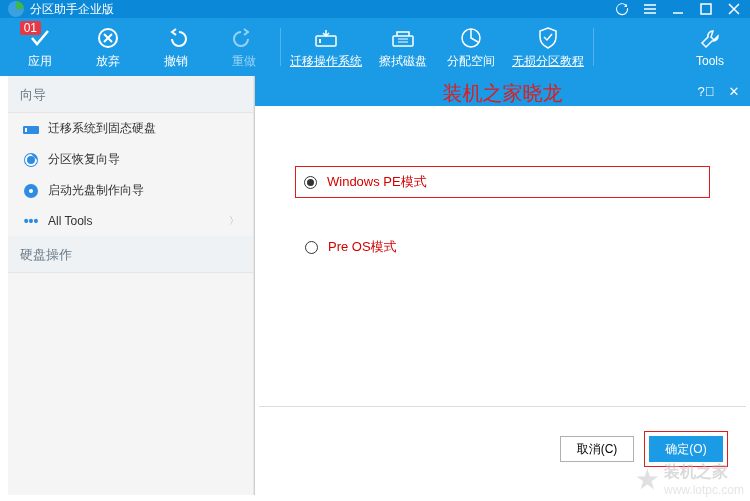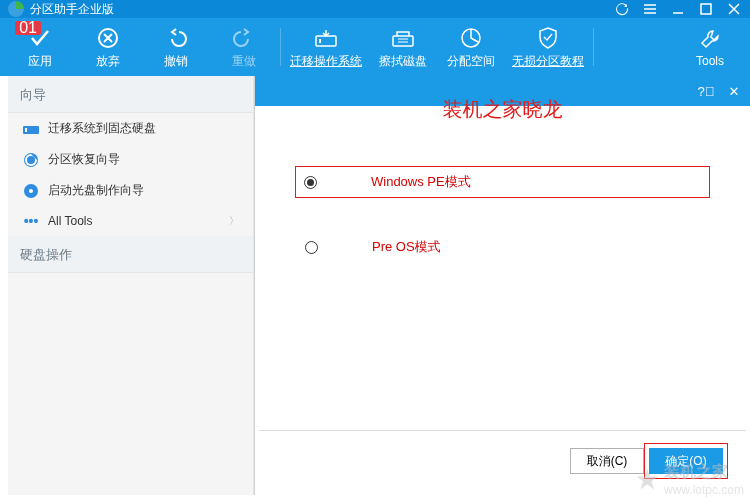--- a/index.html
+++ b/index.html
@@ -10,46 +10,46 @@
   .titlebar .title { flex: 1; }
   .titlebar .winbtns { display: flex; gap: 12px; }
   .titlebar .winbtn { width: 16px; height: 16px; display: flex; align-items: center; justify-content: center; cursor: pointer; }
   
   .toolbar { height: 58px; background: #1b9ae6; display: flex; align-items: center; color: #fff; font-size: 12px; padding: 0 6px; }
   .tool { display: flex; flex-direction: column; align-items: center; justify-content: center; width: 68px; height: 100%; position: relative; }
   .tool.wide { width: 86px; text-decoration: underline; }
   .tool-icon { height: 26px; display: flex; align-items: center; justify-content: center; position: relative; }
   .tool-label { margin-top: 2px; }
   .tool-sep { width: 1px; height: 38px; background: rgba(255,255,255,0.25); margin: 0 2px; }
-  .badge { position: absolute; top: -4px; right: 10px; background: #e63946; color: #fff; font-size: 16px; padding: 0 4px; border-radius: 2px; line-height: 14px; }
+  .badge { position: absolute; top: -4px; right: 10px; background: #e63946; color: #fff; font-size: 12px; padding: 0 4px; border-radius: 2px; line-height: 14px; }
   .tool.faded { opacity: 0.55; }
   .spacer { flex: 1; }
   
   .main { display: flex; height: calc(501px - 24px - 58px); }
   .sidebar { width: 246px; background: #f5f5f5; border-right: 1px solid #e5e5e5; margin-left: 8px; }
   .side-section-title { font-size: 13px; color: #6a7a87; padding: 10px 12px 8px; border-bottom: 1px solid #e5e5e5; background: #eef2f5; }
   .side-item { display: flex; align-items: center; padding: 7px 14px; font-size: 12px; color: #333; cursor: pointer; }
   .side-item .si-icon { width: 18px; height: 16px; margin-right: 8px; display: flex; align-items: center; justify-content: center; }
   .side-item .chev { margin-left: auto; color: #999; font-size: 10px; }
   
   .content { flex: 1; background: #fff; position: relative; }
   
   .dialog { position: absolute; left: 0; right: 0; top: 0; bottom: 0; background: #fff; border-left: 1px solid #d0d0d0; }
   .dialog-header { height: 30px; background: #1b9ae6; display: flex; align-items: center; justify-content: flex-end; padding: 0 8px; gap: 12px; color: #fff; }
   .dhead-btn { width: 16px; height: 16px; display: flex; align-items: center; justify-content: center; cursor: pointer; font-size: 13px; }
-  .overlay-text { position: absolute; top: 4px; left: 50%; transform: translateX(-50%); color: #e21b1b; font-size: 20px; font-weight: 500; margin-top: 16px; }
+  .overlay-text { position: absolute; top: 4px; left: 50%; transform: translateX(-50%); color: #e21b1b; font-size: 20px; font-weight: 500; }
   
   .dialog-body { padding: 60px 40px 0 40px; }
   .radio-group { display: flex; flex-direction: column; gap: 40px; }
-  .radio-row { display: flex; align-items: center; font-size: 13px; color: #d40000; font-family: "SimSun", monospace; gap: 44px; }
+  .radio-row { display: flex; align-items: center; font-size: 13px; color: #d40000; font-family: "SimSun", monospace; }
   .radio-row .radio { width: 13px; height: 13px; border: 1px solid #333; border-radius: 50%; margin-right: 10px; display: flex; align-items: center; justify-content: center; background: #fff; }
   .radio-row .radio.selected::after { content: ""; width: 7px; height: 7px; background: #333; border-radius: 50%; }
   .highlight-box { border: 1.5px solid #e21b1b; padding: 6px 30px 6px 8px; display: inline-flex; align-items: center; }
   
-  .dialog-footer { position: absolute; bottom: 4px; right: 4px; left: 4px; border-top: 1px solid #dcdcdc; padding: 12px 18px; display: flex; justify-content: flex-end; align-items: center; margin-top: 37px; }
+  .dialog-footer { position: absolute; bottom: 4px; right: 4px; left: 4px; border-top: 1px solid #dcdcdc; padding: 24px 18px; display: flex; justify-content: flex-end; gap: 10px; align-items: center; margin-top: 37px; }
   .btn { min-width: 74px; height: 26px; font-size: 12px; border: 1px solid #b0b0b0; background: #fff; display: flex; align-items: center; justify-content: center; cursor: pointer; }
   .btn.primary { background: #1b9ae6; color: #fff; border: 1px solid #1b9ae6; }
   .ok-wrap { border: 1.5px solid #e21b1b; padding: 4px; }
   
   .watermark { position: absolute; right: 6px; bottom: 4px; display: flex; align-items: center; gap: 4px; opacity: 0.55; }
   .watermark .star { color: #c7c7c7; font-size: 28px; }
   .watermark .wm-text { color: #bdbdbd; font-size: 16px; font-weight: 600; }
   .watermark .wm-url { color: #cfcfcf; font-size: 12px; }
   
   svg { display: block; }

